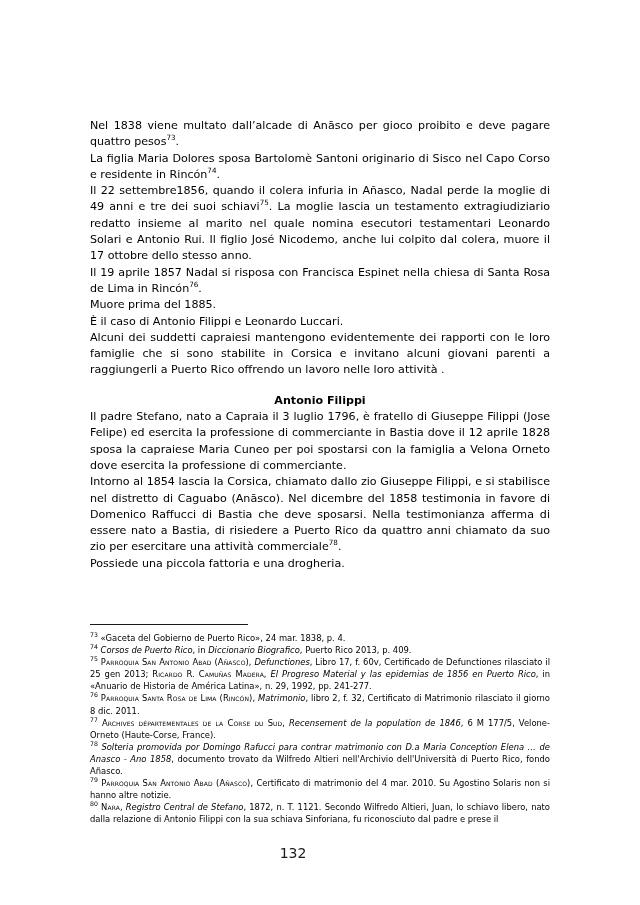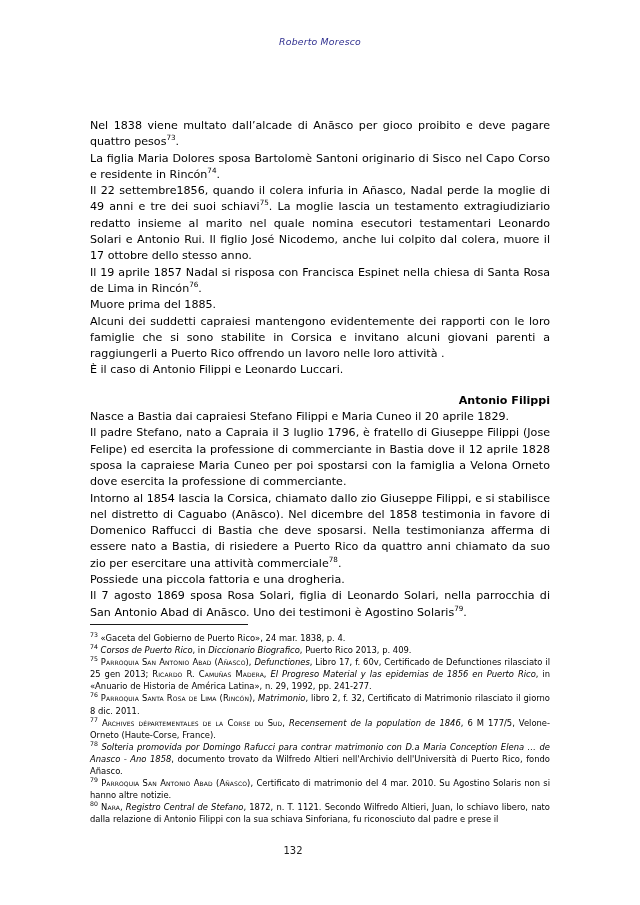--- a/index.html
+++ b/index.html
@@ -49,21 +49,21 @@
   }
   .p.last-line-natural {
     text-align-last: left;
   }
   .section-head {
     font-size: 11.1px;
     line-height: 16.3px;
     font-weight: bold;
     margin: 0;
     padding-top: 14px;
-    text-align: right;
+    text-align: center;
   }
   sup {
     font-size: 7.2px;
     vertical-align: super;
     line-height: 0;
   }
   .fn-rule {
     position: absolute;
     left: 90px;
     top: 624px;
@@ -92,48 +92,45 @@
     font-variant: small-caps;
     letter-spacing: 0.1px;
   }
   .it { font-style: italic; }
   .page-number {
     position: absolute;
     left: 0;
     top: 845px;
     width: 586px;
     text-align: center;
-    font-size: 10px;
+    font-size: 14px;
     color: #1a1a1a;
   }
 </style>
 </head>
 <body>
 
 <div class="page">
 
-  <div class="running-head">Roberto Moresco</div>
 
   <div class="body-block">
     <div>
         <p class="p last-line-natural"><span>Nel 1838 viene multato dall’alcade di Anāsco per gioco proibito e deve pagare quattro pesos</span><sup>73</sup><span>.</span></p>
         <p class="p last-line-natural"><span>La figlia Maria Dolores sposa Bartolomè Santoni originario di Sisco nel Capo Corso e residente in Rincón</span><sup>74</sup><span>.</span></p>
         <p class="p last-line-natural"><span>Il 22 settembre1856, quando il colera infuria in Añasco, Nadal perde la moglie di 49 anni e tre dei suoi schiavi</span><sup>75</sup><span>. La moglie lascia un testamento extragiudiziario redatto insieme al marito nel quale nomina esecutori testamentari Leonardo Solari e Antonio Rui. Il figlio José Nicodemo, anche lui colpito dal colera, muore il 17 ottobre dello stesso anno.</span></p>
         <p class="p last-line-natural"><span>Il 19 aprile 1857 Nadal si risposa con Francisca Espinet nella chiesa di Santa Rosa de Lima in Rincón</span><sup>76</sup><span>.</span></p>
         <p class="p last-line-natural"><span>Muore prima del 1885.</span></p>
+        <p class="p last-line-natural"><span>È il caso di Antonio Filippi e Leonardo Luccari.</span></p>
         <p class="p last-line-natural"><span>Alcuni dei suddetti capraiesi mantengono evidentemente dei rapporti con le loro famiglie che si sono stabilite in Corsica e invitano alcuni giovani parenti a raggiungerli a Puerto Rico offrendo un lavoro nelle loro attività .</span></p>
-        <p class="p last-line-natural"><span>È il caso di Antonio Filippi e Leonardo Luccari.</span></p>
       </div>
     <div class="section-head">Antonio Filippi</div>
     <div>
-        <p class="p last-line-natural"><span>Nasce a Bastia dai capraiesi Stefano Filippi e Maria Cuneo il 20 aprile 1829.</span></p>
         <p class="p last-line-natural"><span>Il padre Stefano, nato a Capraia il 3 luglio 1796, è fratello di Giuseppe Filippi (Jose Felipe) ed esercita la professione di commerciante in Bastia dove il 12 aprile 1828 sposa la capraiese Maria Cuneo per poi spostarsi con la famiglia a Velona Orneto dove esercita la professione di commerciante.</span></p>
         <p class="p last-line-natural"><span>Intorno al 1854 lascia la Corsica, chiamato dallo zio Giuseppe Filippi, e si stabilisce nel distretto di Caguabo (Anāsco). Nel dicembre del 1858 testimonia in favore di Domenico Raffucci di Bastia che deve sposarsi. Nella testimonianza afferma di essere nato a Bastia, di risiedere a Puerto Rico da quattro anni chiamato da suo zio per esercitare una attività commerciale</span><sup>78</sup><span>.</span></p>
         <p class="p last-line-natural"><span>Possiede una piccola fattoria e una drogheria.</span></p>
-        <p class="p last-line-natural"><span>Il 7 agosto 1869 sposa Rosa Solari, figlia di Leonardo Solari, nella parrocchia di San Antonio Abad di Anāsco. Uno dei testimoni è Agostino Solaris</span><sup>79</sup><span>.</span></p>
       </div>
   </div>
 
   <div class="fn-rule"></div>
 
   <div class="footnotes">
       <p class="fn"><sup>73</sup><span> «Gaceta del Gobierno de Puerto Rico», 24 mar. 1838, p. 4.</span></p>
       <p class="fn"><sup>74</sup><span> <span class="it">Corsos de Puerto Rico</span>, in <span class="it">Diccionario Biografico</span>, Puerto Rico 2013, p. 409.</span></p>
       <p class="fn"><sup>75</sup><span> <span class="sc">Parroquia San Antonio Abad (Añasco)</span>, <span class="it">Defunctiones</span>, Libro 17, f. 60v, Certificado de Defunctiones rilasciato il 25 gen 2013; <span class="sc">Ricardo R. Camuñas Madera</span>, <span class="it">El Progreso Material y las epidemias de 1856 en Puerto Rico</span>, in «Anuario de Historia de América Latina», n. 29, 1992, pp. 241-277.</span></p>
       <p class="fn"><sup>76</sup><span> <span class="sc">Parroquia Santa Rosa de Lima (Rincón)</span>, <span class="it">Matrimonio</span>, libro 2, f. 32, Certificato di Matrimonio rilasciato il giorno 8 dic. 2011.</span></p>

